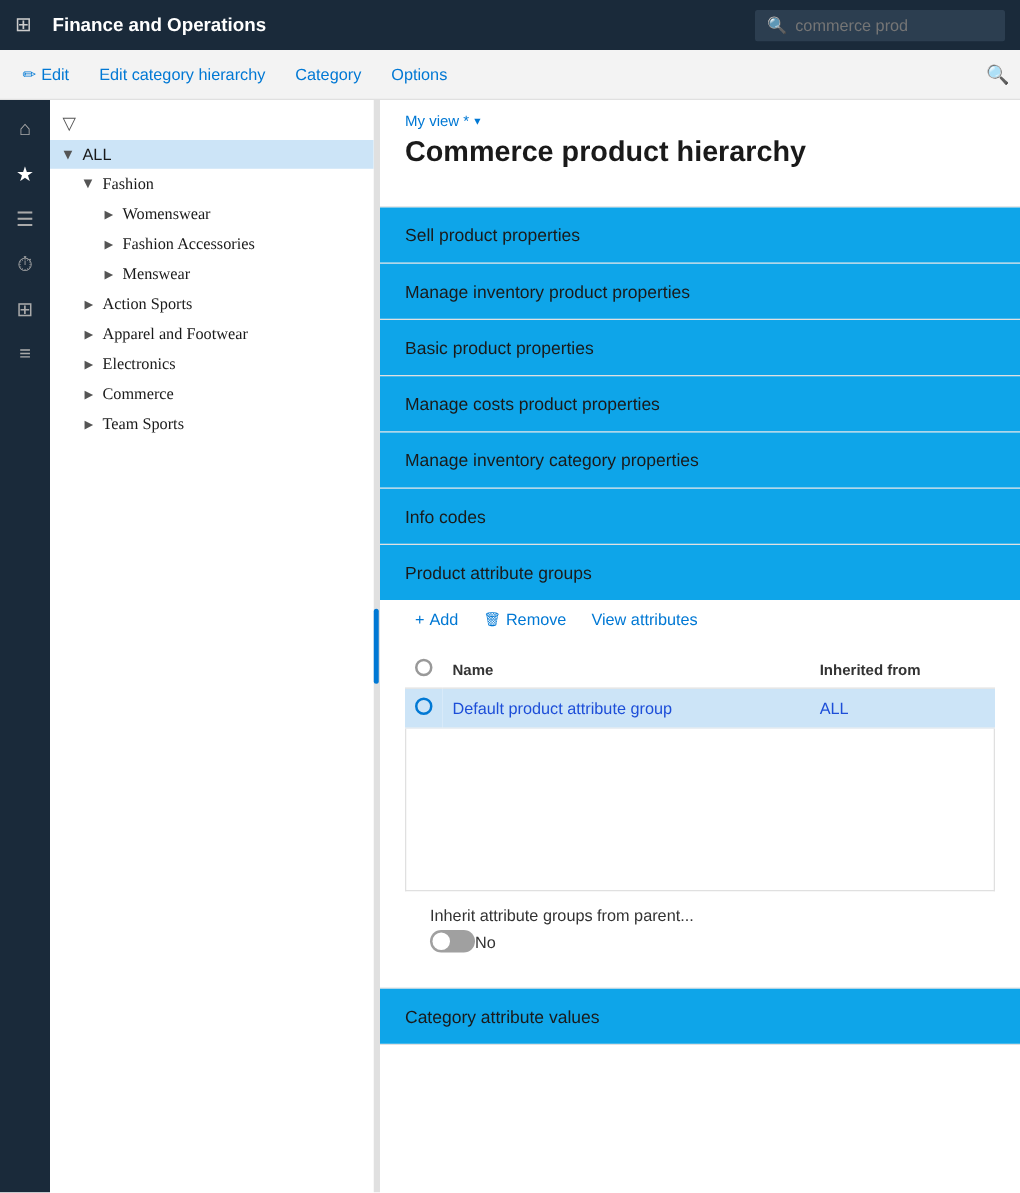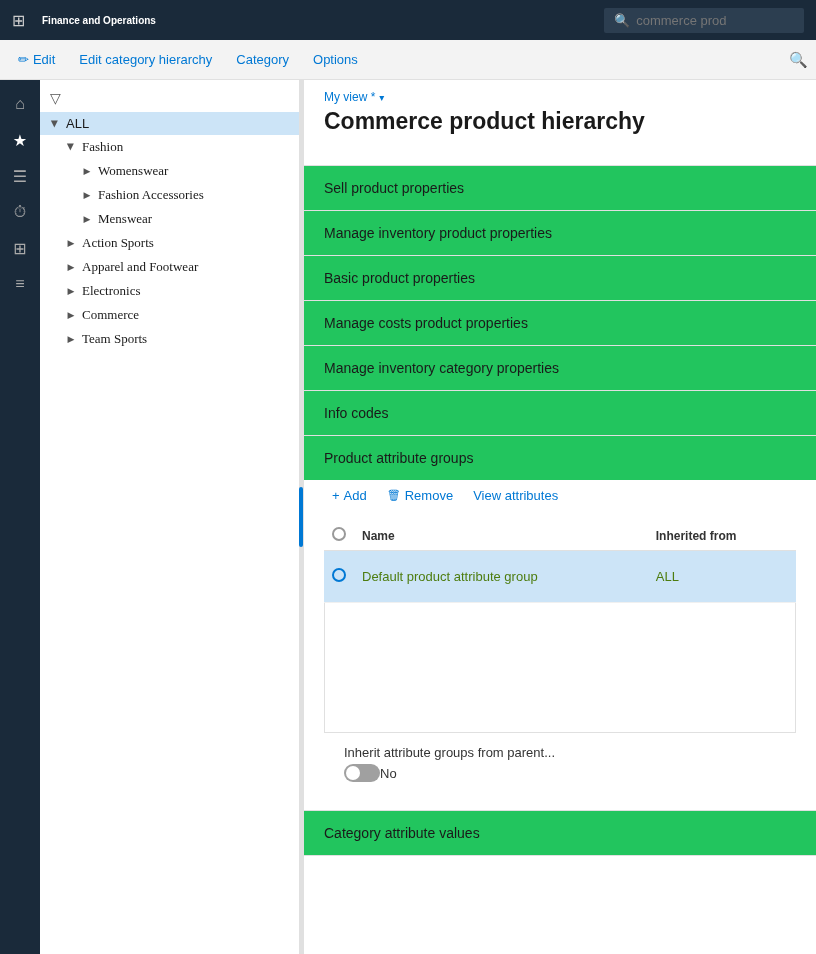--- a/index.html
+++ b/index.html
@@ -14,21 +14,21 @@
       padding: 0 12px;
       gap: 10px;
     }
     .top-bar-grid {
       display: grid;
       grid-template-columns: 30px 1fr 200px;
       align-items: center;
       width: 100%;
     }
     .grid-icon { color: #ccc; font-size: 16px; cursor: pointer; }
-    .app-title { color: #fff; font-size: 10px; font-weight: 600; }
+    .app-title { color: #fff; font-size: 15px; font-weight: 600; }
     .search-box {
       background: #2c3e50;
       border: none;
       border-radius: 2px;
       padding: 5px 10px;
       color: #ccc;
       font-size: 13px;
       width: 100%;
       display: flex;
       align-items: center;
@@ -166,21 +166,21 @@
       border-bottom: 1px solid #e0e0e0;
     }
     .accordion-header {
       padding: 14px 20px;
       font-size: 14px;
       font-weight: 500;
       color: #1a1a1a;
       cursor: pointer;
       display: flex;
       align-items: center;
-      background: #22c55e;
+      background: #0ea5e9;
     }
 
     
     .attribute-groups-content {
       padding: 0 20px 16px;
     }
     .attr-toolbar {
       display: flex;
       align-items: center;
       gap: 4px;
@@ -207,23 +207,23 @@
     }
     .attr-table th {
       text-align: left;
       font-size: 12px;
       font-weight: 600;
       color: #333;
       padding: 6px 8px;
       border-bottom: 1px solid #e0e0e0;
     }
     .attr-table td {
-      padding: 17px 8px;
+      padding: 7px 8px;
       font-size: 13px;
-      color: #4d7c0f;
+      color: #1d4ed8;
       border-bottom: 1px solid #f0f0f0;
     }
     .attr-table .row-selected td {
       background: #cce4f7;
     }
     .radio-circle {
       width: 14px;
       height: 14px;
       border-radius: 50%;
       border: 2px solid #999;

